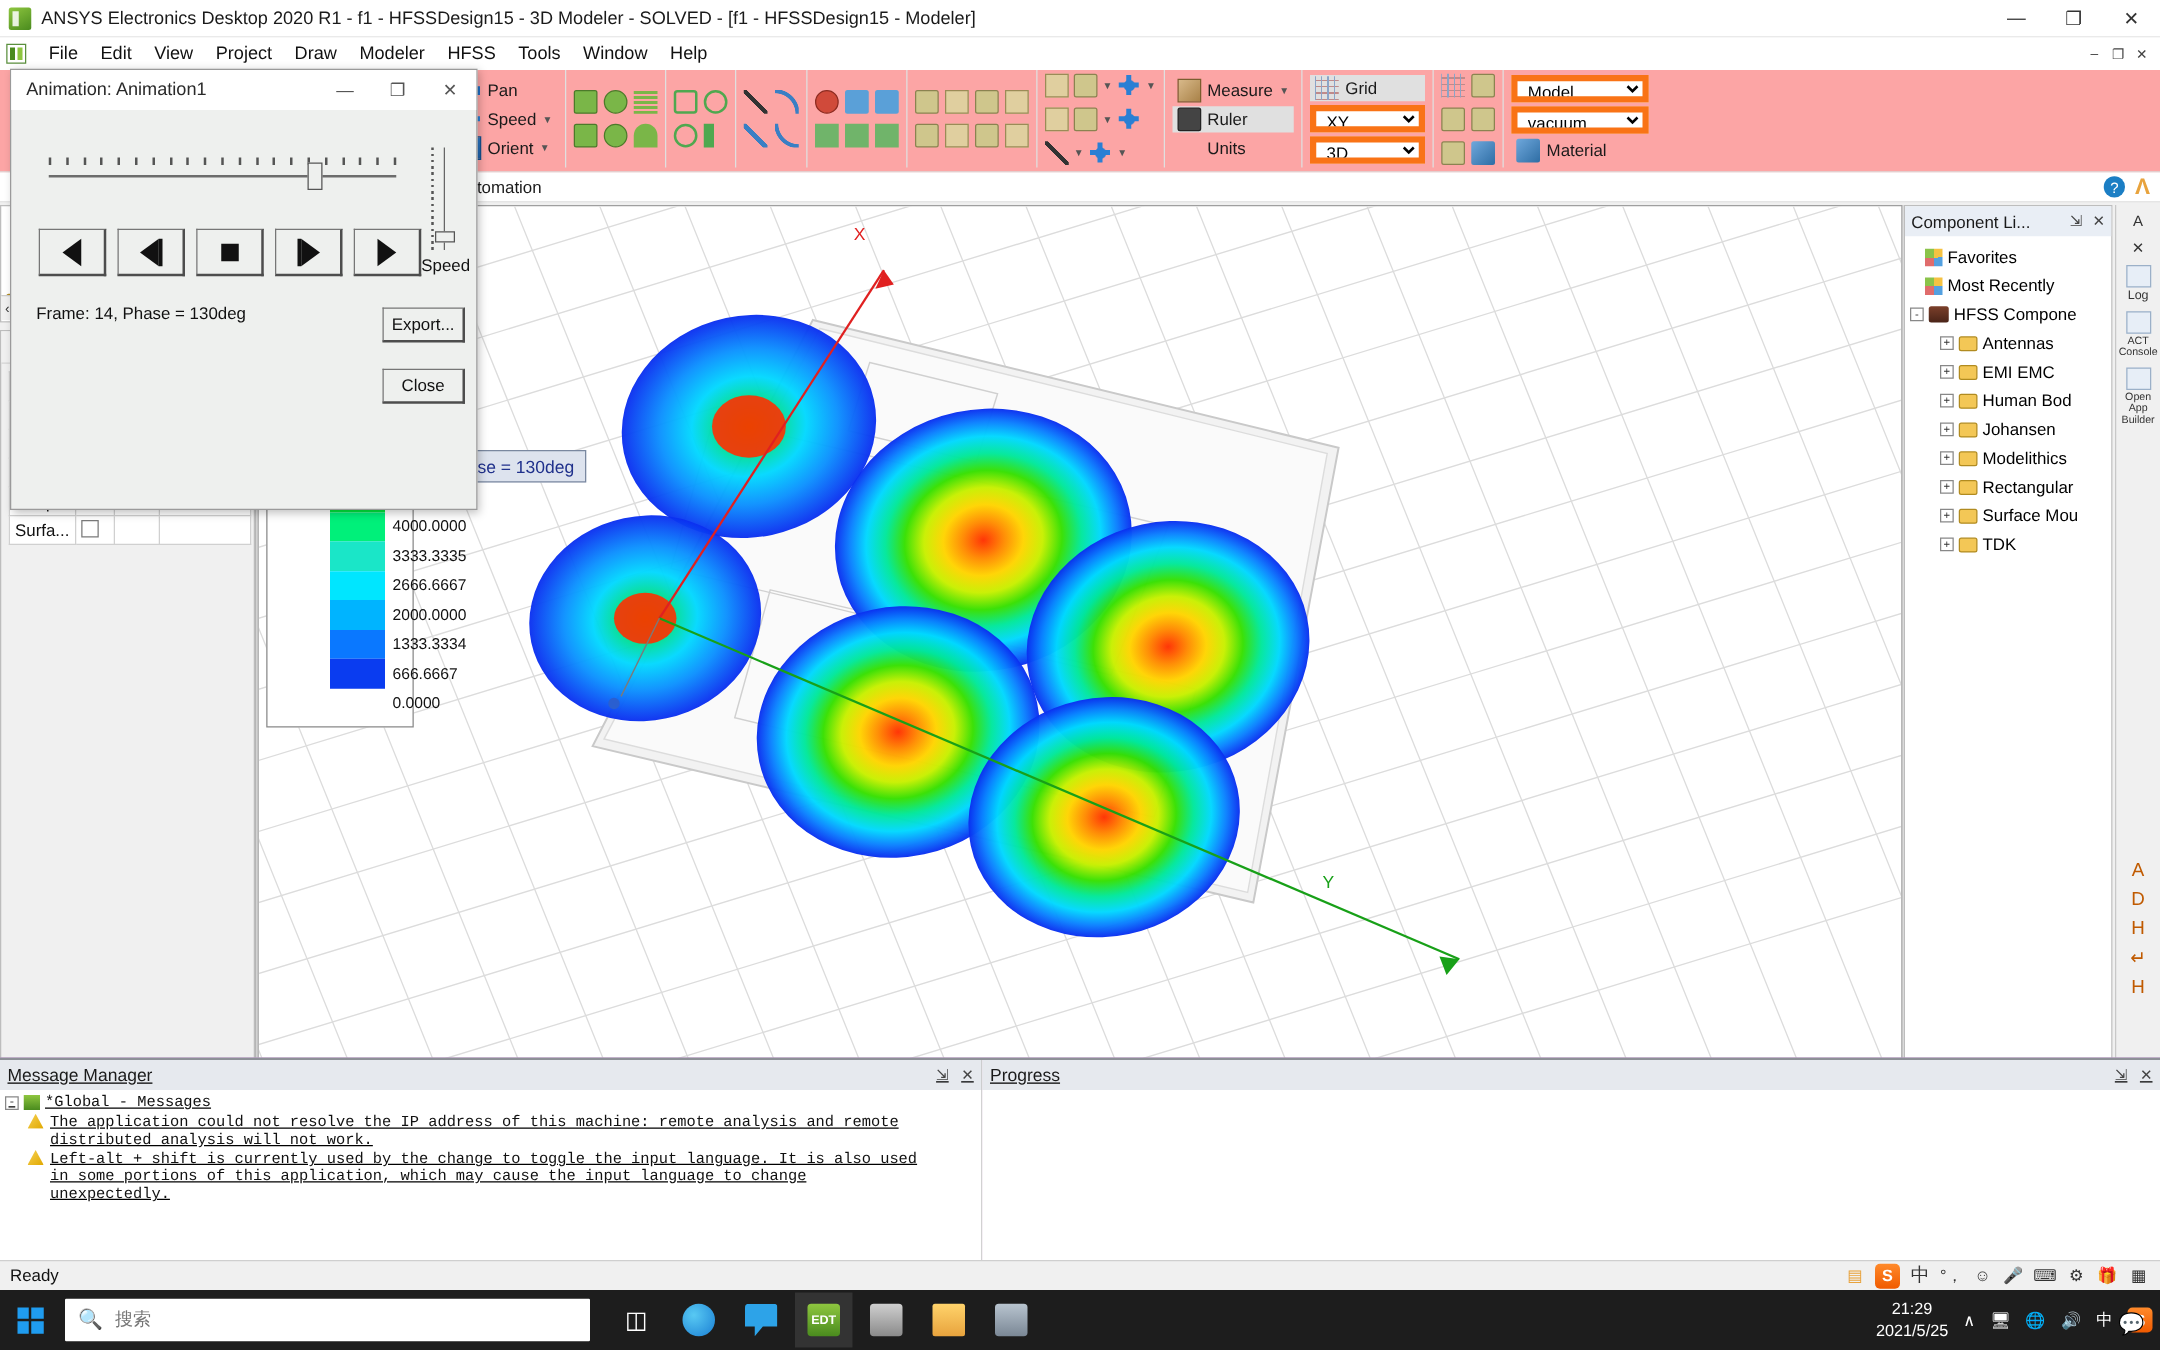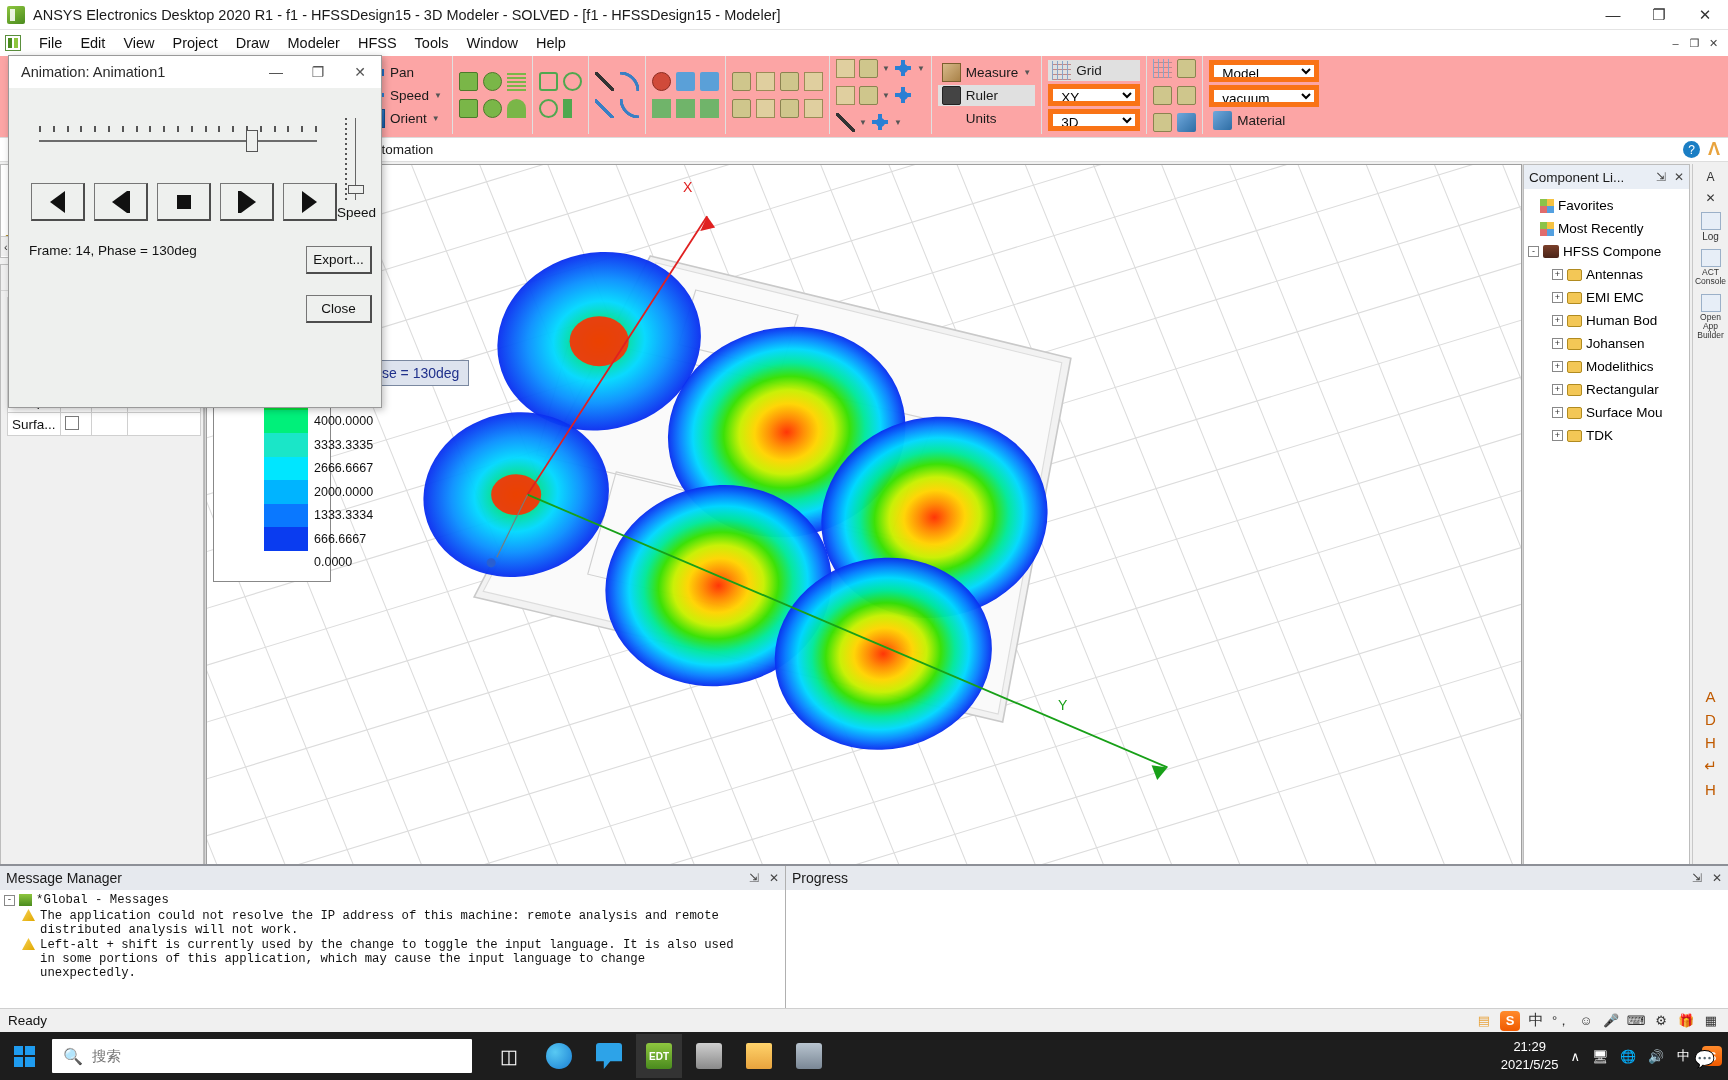--- a/index.html
+++ b/index.html
@@ -107,21 +107,21 @@
   .ctree{flex:1;padding:5px 4px;font-size:13.5px;overflow:hidden;}
   .ctree .row{display:flex;align-items:center;gap:4px;height:23px;white-space:nowrap;}
   .plus{width:11px;height:11px;border:1px solid #888;background:#fff;font-size:9px;line-height:9px;text-align:center;color:#333;flex:none;}
   .fav{width:14px;height:14px;background:conic-gradient(#f5c242 0 25%, #53a0e0 0 50%, #e06c6c 0 75%, #8bc34a 0 100%);flex:none;}
   .hfssicon{width:16px;height:13px;background:linear-gradient(#7b3f2a,#4a2418);border-radius:2px;flex:none;}
   #sidebtns{position:absolute;right:0;top:0;width:36px;bottom:0;background:#f0f0f0;border-left:1px solid #c8c8c8;display:flex;flex-direction:column;align-items:center;padding-top:4px;gap:3px;font-size:10px;color:#333;}
   .sbtn{width:30px;display:flex;flex-direction:column;align-items:center;gap:1px;padding:2px 0;}
   .sbtn .bx{width:20px;height:18px;background:#e7eef7;border:1px solid #9bb0c8;}
 
   
-  #bottomdock{position:absolute;left:0;right:0;bottom:72px;height:144px;background:#f0abfc;border-top:2px solid #8d9097;display:flex;}
+  #bottomdock{position:absolute;left:0;right:0;bottom:72px;height:162px;background:#f0abfc;border-top:2px solid #8d9097;display:flex;text-decoration:underline;}
   #msgmgr{width:786px;border-right:1px solid #b0b0b0;display:flex;flex-direction:column;background:#fff;}
   .dockhead{height:24px;background:#e6e9ee;display:flex;align-items:center;padding:0 6px;font-size:14px;color:#1a1a1a;}
   .dockhead .sp{margin-left:auto;display:flex;gap:10px;font-size:12px;color:#444;}
   #msgbody{flex:1;background:#fff;padding:3px 4px;font-family:"Liberation Mono",monospace;font-size:12.3px;color:#111;overflow:hidden;}
   .msg-global{display:flex;align-items:center;gap:4px;margin-bottom:2px;}
   .msg-line{display:flex;gap:5px;padding-left:18px;margin-bottom:1px;}
   .warn{width:13px;height:12px;flex:none;background:linear-gradient(135deg,#f7d154,#e0a800);clip-path:polygon(50% 0,100% 100%,0 100%);}
   #progress{flex:1;display:flex;flex-direction:column;background:#fff;}
   #progbody{flex:1;background:#fff;}
 

